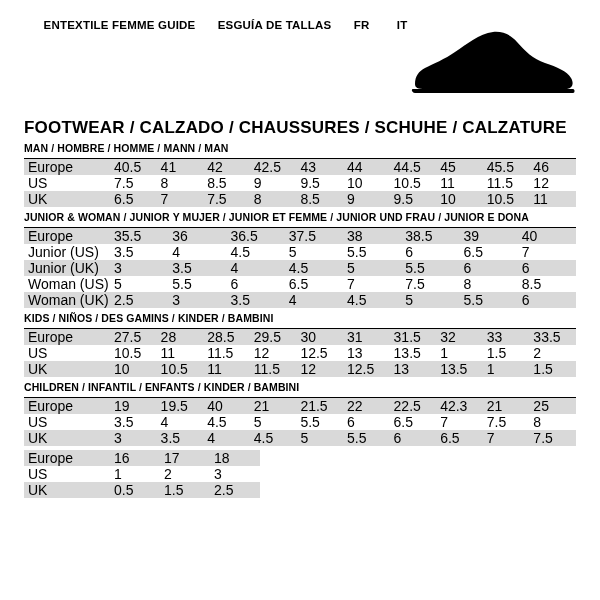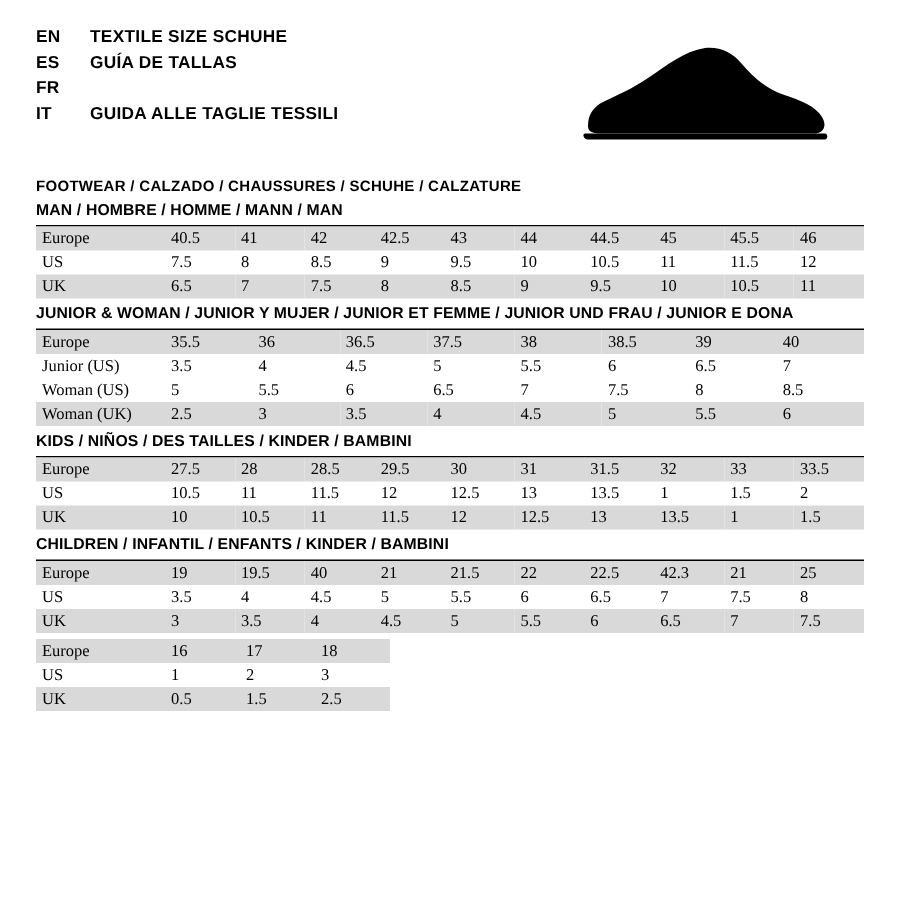--- a/index.html
+++ b/index.html
@@ -23,22 +23,23 @@
   }
 
   
   .header {
     display: flex;
     align-items: flex-start;
     justify-content: space-between;
   }
   .lang-block {
     display: flex;
-    flex-direction: column;
+    flex-direction: row;
     gap: 2px;
+    text-align: right;
   }
   .lang-row {
     display: flex;
     font-size: 11.5px;
     line-height: 15px;
   }
   .lang-code {
     width: 36px;
     font-weight: bold;
     letter-spacing: .2px;
@@ -48,43 +49,42 @@
     letter-spacing: .2px;
     white-space: nowrap;
   }
   .shoe-art {
     margin-right: 22px;
     margin-top: 10px;
   }
 
   .section-title {
     font-weight: bold;
-    font-size: 10px;
+    font-size: 17px;
     letter-spacing: .2px;
     margin-top: 16px;
   }
 
   
   .group {
     margin-top: 4px;
   }
   .group-title {
     font-size: 10.5px;
     font-weight: bold;
     letter-spacing: .1px;
     padding-bottom: 4px;
     border-bottom: 1px solid #000;
     margin-bottom: 0;
   }
   table.size {
     border-collapse: collapse;
     width: 100%;
     table-layout: fixed;
-    font-size: 11px;
-    font-family: Liberation Serif, serif;
+    font-size: 14px;
   }
   table.size td {
     height: 16px;
     padding: 0 0 0 4px;
     vertical-align: middle;
     white-space: nowrap;
   }
   table.size tr.shaded td {
     background: #d9d9d9;
   }
@@ -97,32 +97,31 @@
 </style>
 </head>
 <body>
 
 <div class="page">
 
   <div class="header">
     <div class="lang-block">
       <div class="lang-row">
         <span class="lang-code">EN</span>
-        <span class="lang-title">TEXTILE SIZE SCHUHE</span>
+        <span class="lang-title">TEXTILE FEMME GUIDE</span>
       </div>
       <div class="lang-row">
         <span class="lang-code">ES</span>
         <span class="lang-title">GUÍA DE TALLAS</span>
       </div>
       <div class="lang-row">
         <span class="lang-code">FR</span>
       </div>
       <div class="lang-row">
         <span class="lang-code">IT</span>
-        <span class="lang-title">GUIDA ALLE TAGLIE TESSILI</span>
       </div>
     </div>
 
     <div class="shoe-art">
       <svg width="170" height="70" viewBox="0 0 170 70" aria-hidden="true">
         <path fill="#000000" d="M8 56 C8 48 12 43 18 40 C26 36 38 31 48 24 C60 16 72 6 86 4 C96 3 104 7 110 14 C118 23 126 31 138 35 C150 39 160 43 164 50 C167 55 166 60 160 61 L18 61 C11 61 8 60 8 56 Z"></path>
         <path fill="#000000" d="M6 61 L166 61 C168 61 168 65 166 65 L8 65 C5 65 4 61 6 61 Z"></path>
       </svg>
     </div>
   </div>
@@ -195,20 +194,31 @@
         <td class="lbl">Junior (US)</td>
         <td>3.5</td>
         <td>4</td>
         <td>4.5</td>
         <td>5</td>
         <td>5.5</td>
         <td>6</td>
         <td>6.5</td>
         <td>7</td>
       </tr>
+      <tr class="shaded">
+        <td class="lbl">Junior (UK)</td>
+        <td>3</td>
+        <td>3.5</td>
+        <td>4</td>
+        <td>4.5</td>
+        <td>5</td>
+        <td>5.5</td>
+        <td>6</td>
+        <td>6</td>
+      </tr>
       <tr>
         <td class="lbl">Woman (US)</td>
         <td>5</td>
         <td>5.5</td>
         <td>6</td>
         <td>6.5</td>
         <td>7</td>
         <td>7.5</td>
         <td>8</td>
         <td>8.5</td>
@@ -222,21 +232,21 @@
         <td>4.5</td>
         <td>5</td>
         <td>5.5</td>
         <td>6</td>
       </tr>
     </tbody>
       </table>
   </div>
 
   <div class="group">
-    <div class="group-title">KIDS / NIÑOS / DES TAILLES / KINDER / BAMBINI</div>
+    <div class="group-title">KIDS / NIÑOS / DES GAMINS / KINDER / BAMBINI</div>
     <table class="size">
       <tbody>
           <tr class="shaded">
         <td class="lbl">Europe</td>
         <td>27.5</td>
         <td>28</td>
         <td>28.5</td>
         <td>29.5</td>
         <td>30</td>
         <td>31</td>

